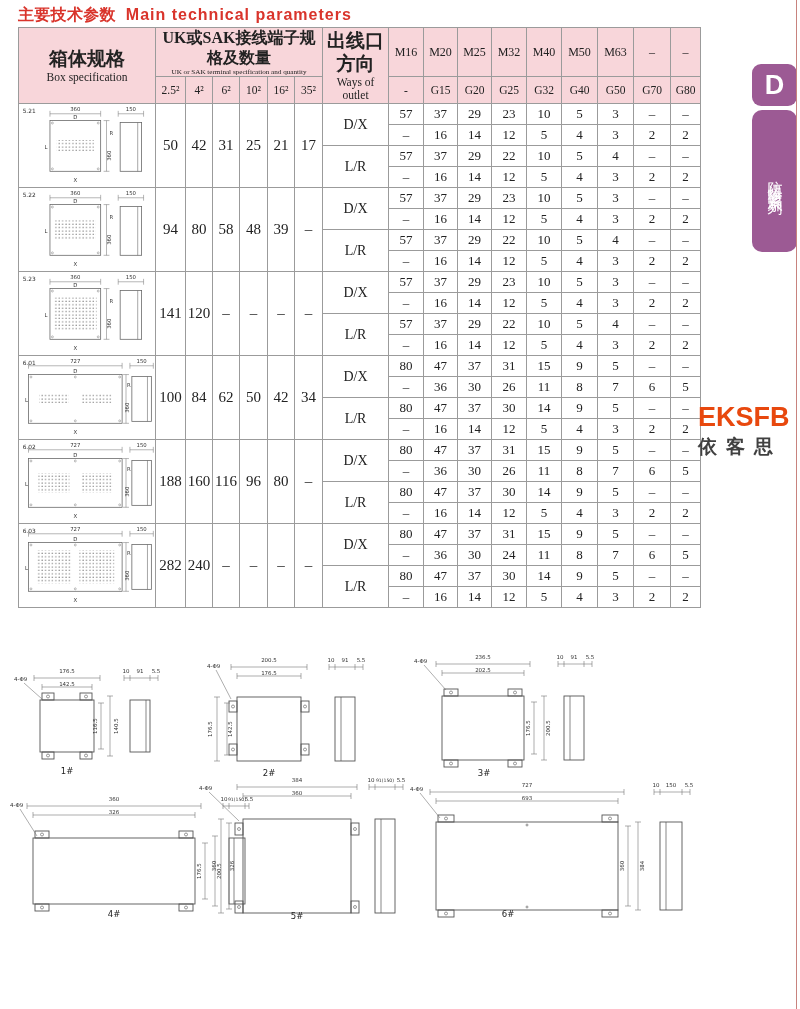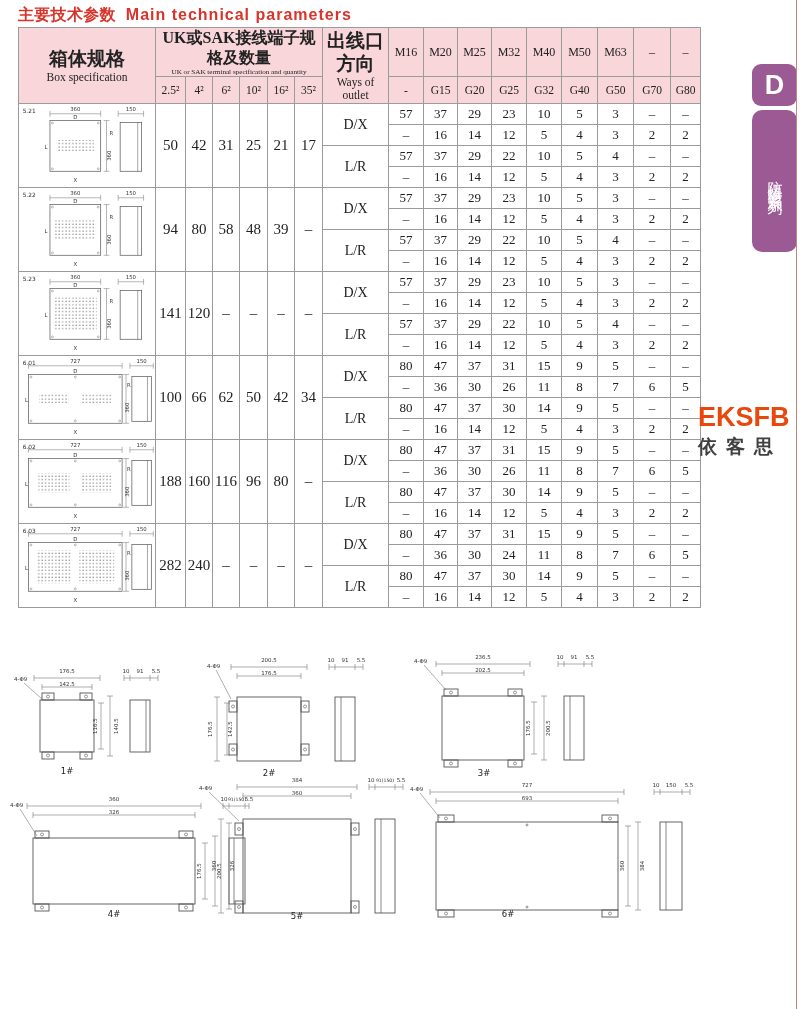--- a/index.html
+++ b/index.html
@@ -392,21 +392,21 @@
               <path class="fd" d="M105,18 h6 M108,18 V68 M105,68 h6"></path>
               <text x="111" y="31" class="fl" text-anchor="start">R</text>
               <text transform="translate(111,52) rotate(-90)" class="fl">360</text>
               <text x="56" y="79" class="fl">X</text>
               <rect x="114" y="20" width="20" height="46" class="fr"></rect>
               <line x1="130" y1="20" x2="130" y2="66" class="fs"></line>
               <path class="fd" d="M112,6 v6 M112,9 H136 M136,6 v6"></path>
               <text x="124" y="6.5" class="fl">150</text>
             </svg></td>
           <td class="tcount" rowspan="4">100</td>
-          <td class="tcount" rowspan="4">66</td>
+          <td class="tcount" rowspan="4">84</td>
           <td class="tcount" rowspan="4">62</td>
           <td class="tcount" rowspan="4">50</td>
           <td class="tcount" rowspan="4">42</td>
           <td class="tcount" rowspan="4">34</td>
           <td class="way" rowspan="2">D/X</td>
           <td class="val">80</td>
           <td class="val">47</td>
           <td class="val">37</td>
           <td class="val">31</td>
           <td class="val">15</td>

